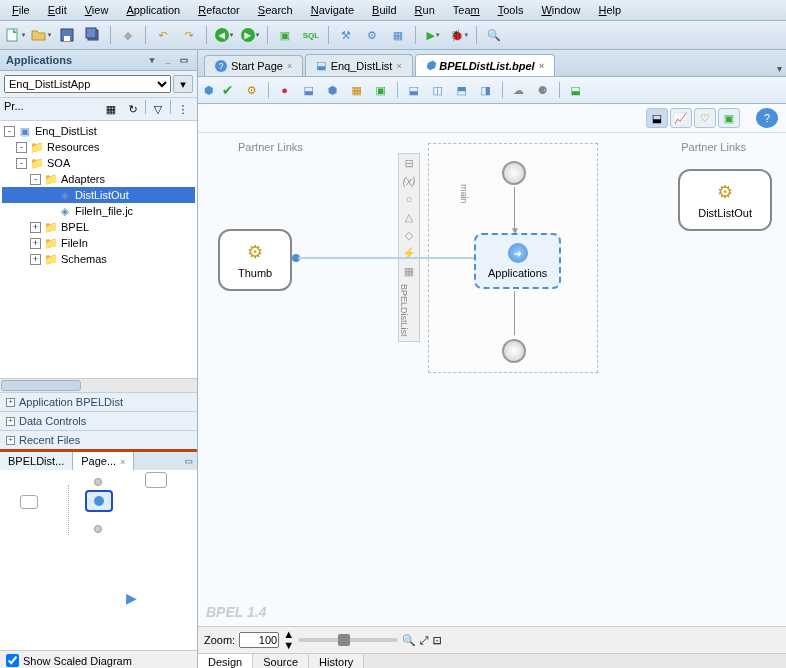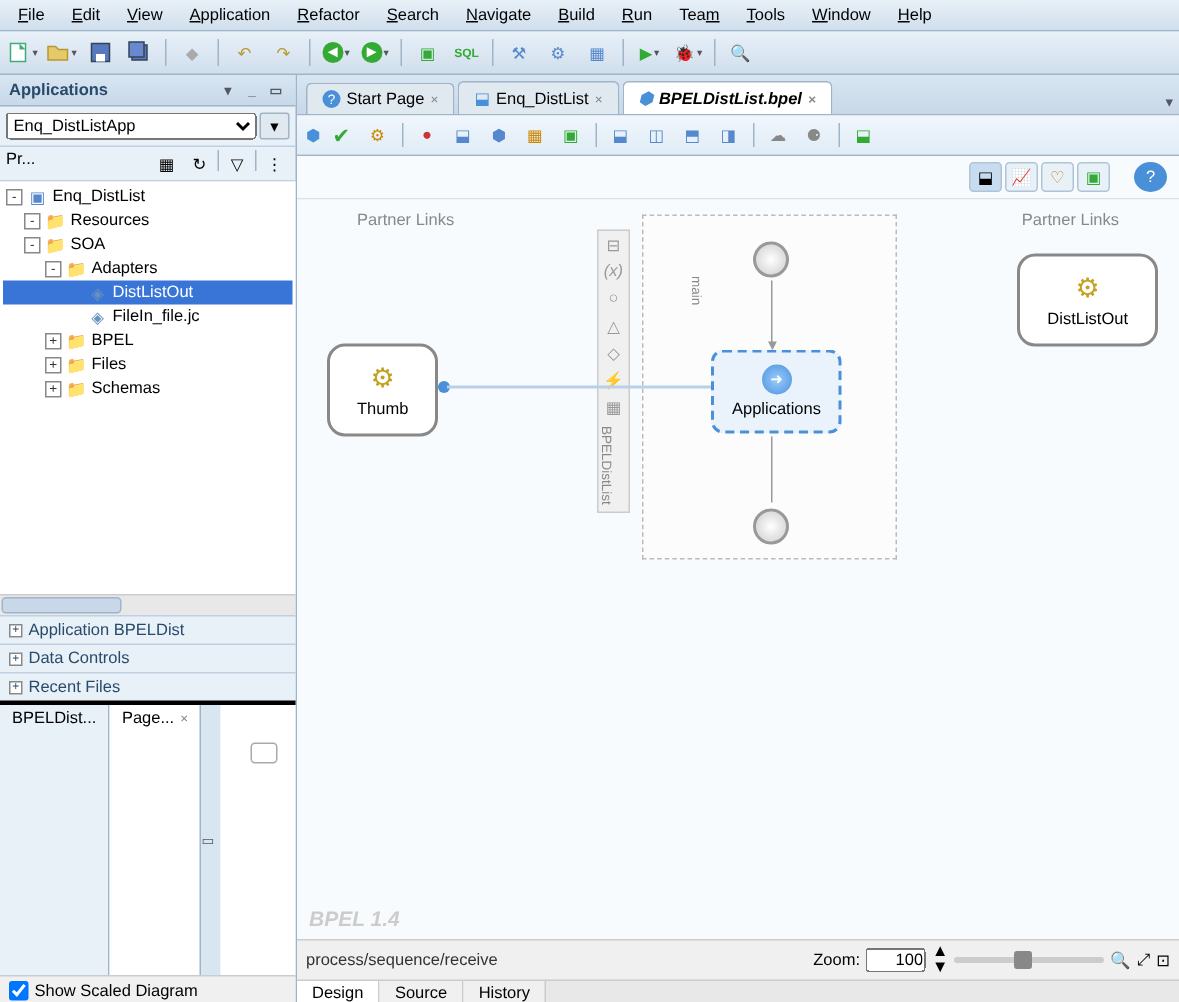--- a/index.html
+++ b/index.html
@@ -37,21 +37,21 @@
 .indent-1 { padding-left: 14px; }
 .indent-2 { padding-left: 28px; }
 .indent-3 { padding-left: 42px; }
 
 .scrollbar-h { height: 14px; background: #e8e8e8; border-top: 1px solid #ccc; display: flex; }
 .scrollbar-h .thumb { background: #c8d8e8; border: 1px solid #a0b4c8; border-radius: 3px; width: 80px; margin: 1px; }
 
 .accordion-item { border-top: 1px solid #c0d0e0; padding: 3px 6px; background: #e8f0f8; cursor: pointer; display: flex; align-items: center; gap: 4px; color: #2a4a6a; }
 .accordion-item .exp { width: 9px; height: 9px; border: 1px solid #888; display: flex; align-items: center; justify-content: center; font-size: 8px; background: #fff; line-height: 1; }
 
-.thumb-panel { border-top: 3px solid #000000; display: flex; flex-direction: row; }
+.thumb-panel { border-top: 3px solid #c2410c; display: flex; flex-direction: column; }
 .thumb-tabs { display: flex; background: #d8e6f2; }
 .thumb-tabs .tab { padding: 3px 8px; border-right: 1px solid #a0b4c8; background: #e8f0f8; cursor: pointer; position: relative; }
 .thumb-tabs .tab.active { background: #fff; }
 .thumb-tabs .close { font-size: 9px; margin-left: 4px; color: #888; }
 .thumb-tabs .end { flex: 1; display: flex; justify-content: flex-end; align-items: center; padding-right: 4px; }
 .thumb-canvas { background: #fff; flex: 1; position: relative; min-height: 180px; }
 
 .editor-area { flex: 1; display: flex; flex-direction: column; background: #fff; }
 .editor-tabs { display: flex; background: linear-gradient(#d8e6f2, #c8d8e8); border-bottom: 1px solid #a0b4c8; padding-top: 4px; padding-left: 6px; align-items: flex-end; gap: 2px; }
 .editor-tabs .tab { padding: 4px 10px; background: #e0e8f0; border: 1px solid #a0b4c8; border-bottom: none; border-radius: 4px 4px 0 0; cursor: pointer; display: flex; align-items: center; gap: 4px; }
@@ -244,21 +244,21 @@
           <span>FileIn_file.jc</span>
         </div>
         <div class="tree-node indent-2">
           <span class="expander">+</span>
           <span class="icon folder-icon">📁</span>
           <span>BPEL</span>
         </div>
         <div class="tree-node indent-2">
           <span class="expander">+</span>
           <span class="icon folder-icon">📁</span>
-          <span>Files</span>
+          <span>FileIn</span>
         </div>
         <div class="tree-node indent-2">
           <span class="expander">+</span>
           <span class="icon folder-icon">📁</span>
           <span>Schemas</span>
         </div>
       </div>
     <div class="scrollbar-h">
         <div class="thumb"></div>
       </div>
@@ -397,21 +397,20 @@
 
       <div class="arrow-down" style="left:316px;top:158px;height:44px"></div>
       <div class="circle-node" style="left:304px;top:206px"></div>
 
       <div class="connector" style="left:100px;top:124px;width:176px"></div>
 
       <div class="bpel-label">BPEL 1.4</div>
     </div>
 
     <div class="status-bar">
-      <span class="breadcrumb">process/sequence/receive</span>
       <div class="zoom">
         <span>Zoom:</span>
         <input type="text" value="100" style="">
         <span style="display:flex;flex-direction:column;font-size:6px;line-height:1">
             <span>▲</span>
             <span>▼</span>
           </span>
         <div class="slider">
             <div class="thumb"></div>
           </div>

